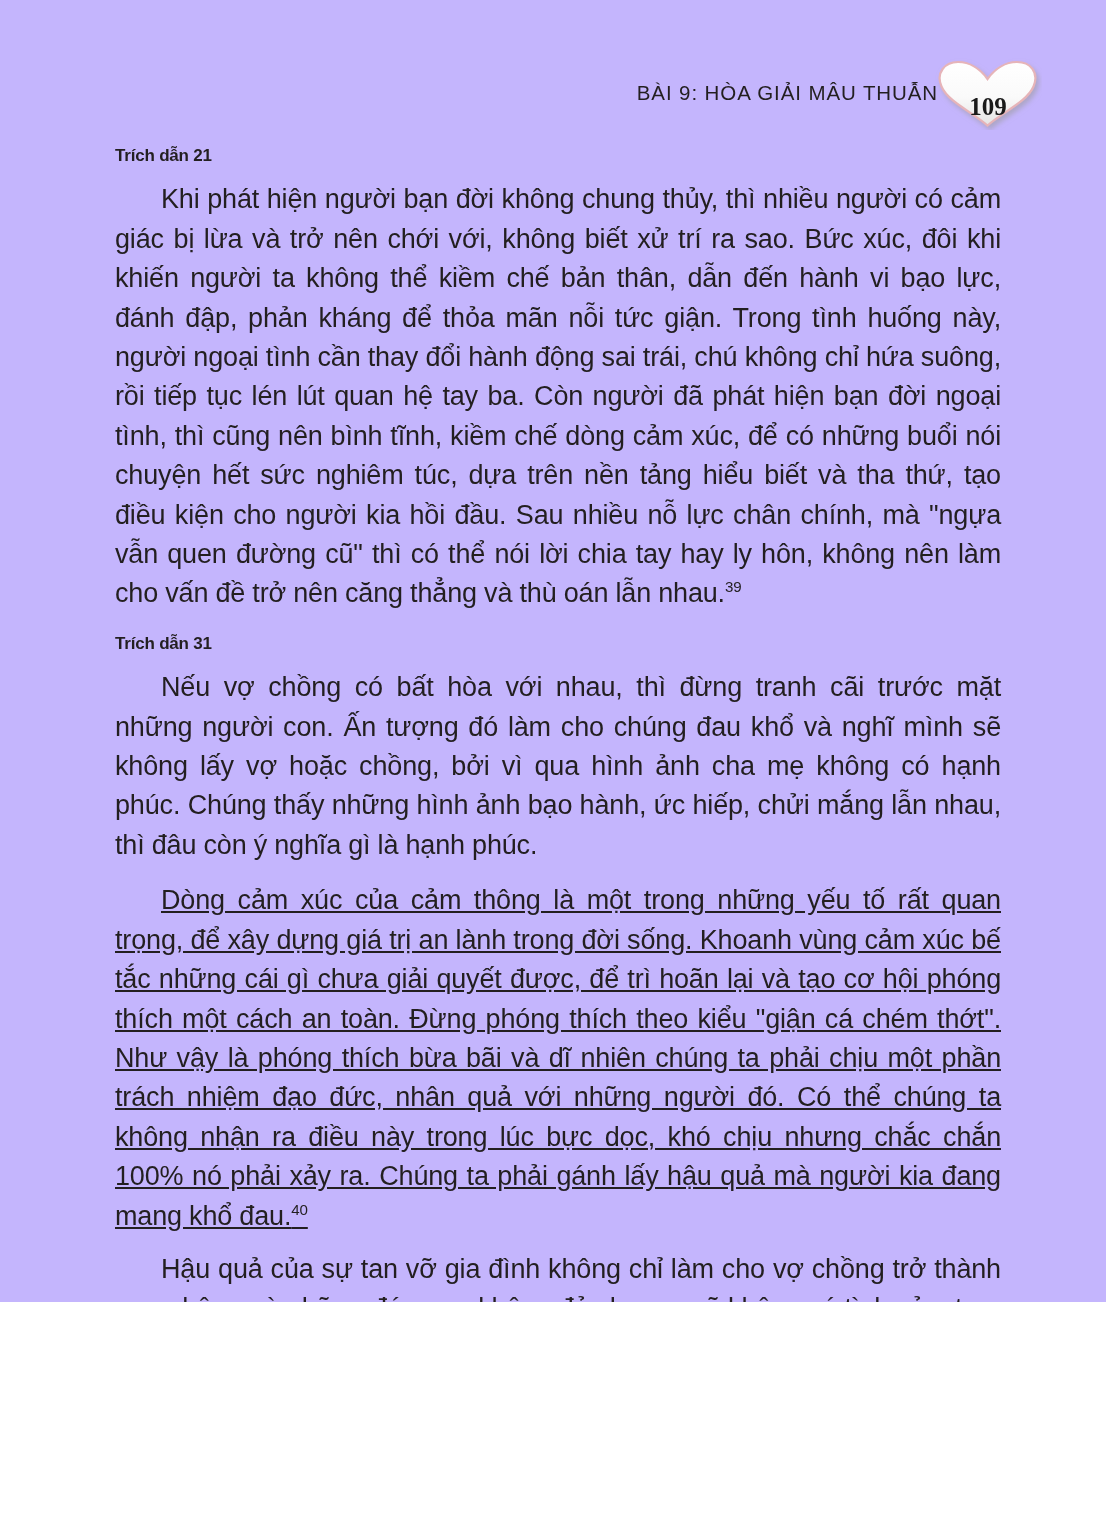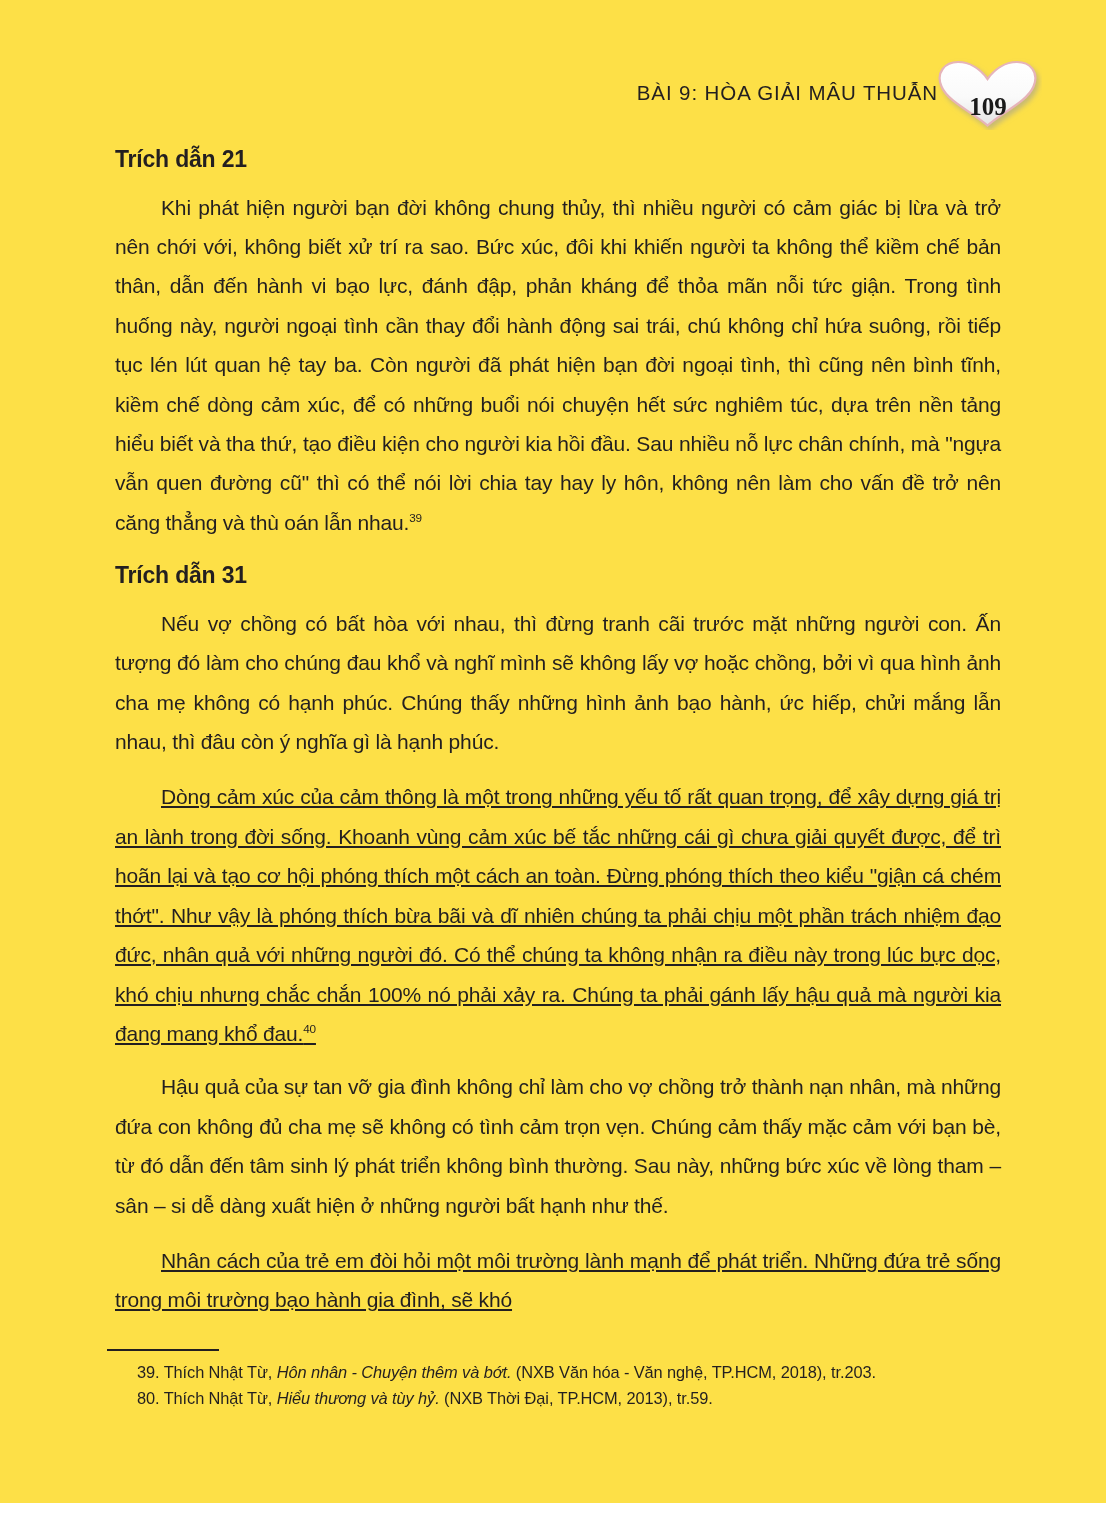--- a/index.html
+++ b/index.html
@@ -7,22 +7,22 @@
     padding: 0;
     background: #ffffff;
   }
   body {
     font-family: "Liberation Sans", sans-serif;
     color: #1a1a1a;
   }
   .page {
     position: relative;
     width: 1106px;
-    height: 1503px;
-    background: #fde047;
+    height: 1302px;
+    background: #c4b5fd;
     overflow: hidden;
     box-sizing: border-box;
   }
 
   
   .header {
     position: absolute;
     top: 62px;
     right: 64px;
     display: flex;
@@ -70,32 +70,32 @@
   
   .content {
     position: absolute;
     left: 115px;
     top: 146px;
     width: 886px;
   }
   .sec-heading {
     font-family: "Liberation Sans", sans-serif;
     font-weight: bold;
-    font-size: 23px;
+    font-size: 17px;
     color: #231f20;
     letter-spacing: -0.2px;
     margin: 0 0 10px 0;
     line-height: 1.2;
   }
   .sec-heading.gap {
     margin-top: 20px;
   }
   p.body {
     margin: 14px 0 0 0;
-    font-size: 21px;
+    font-size: 27px;
     line-height: 39.4px;
     text-align: justify;
     text-justify: inter-word;
     text-indent: 46px;
     color: #231f20;
     letter-spacing: -0.15px;
     word-spacing: -0.2px;
   }
   p.body.tight-follow {
     margin-top: 16px;

